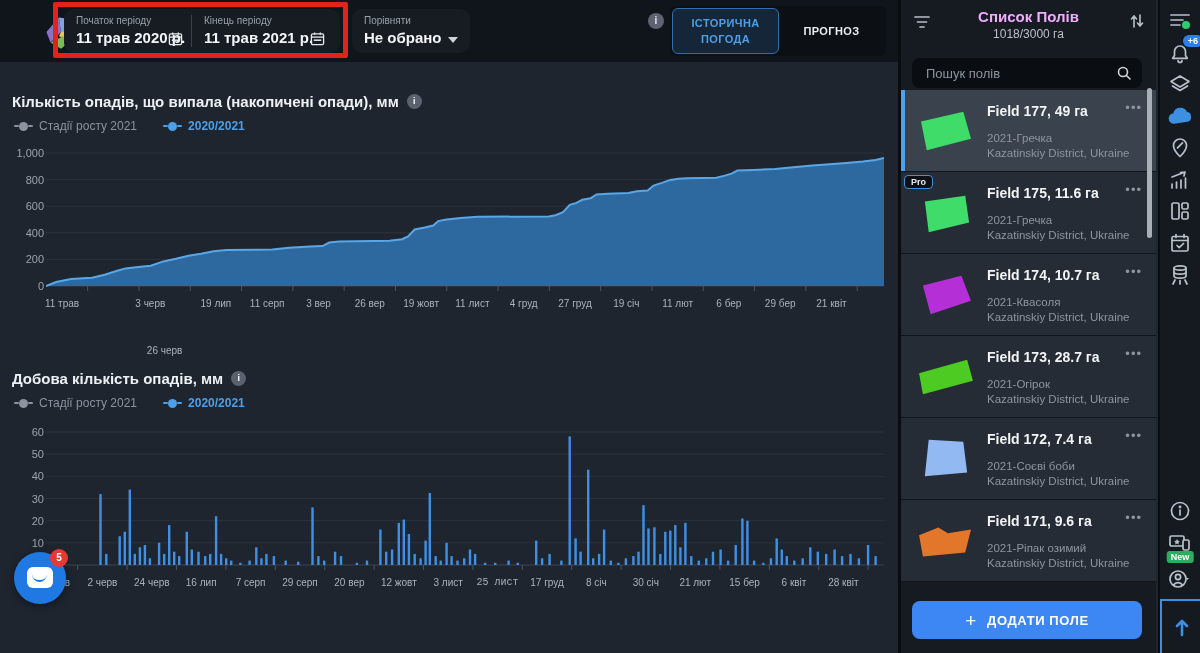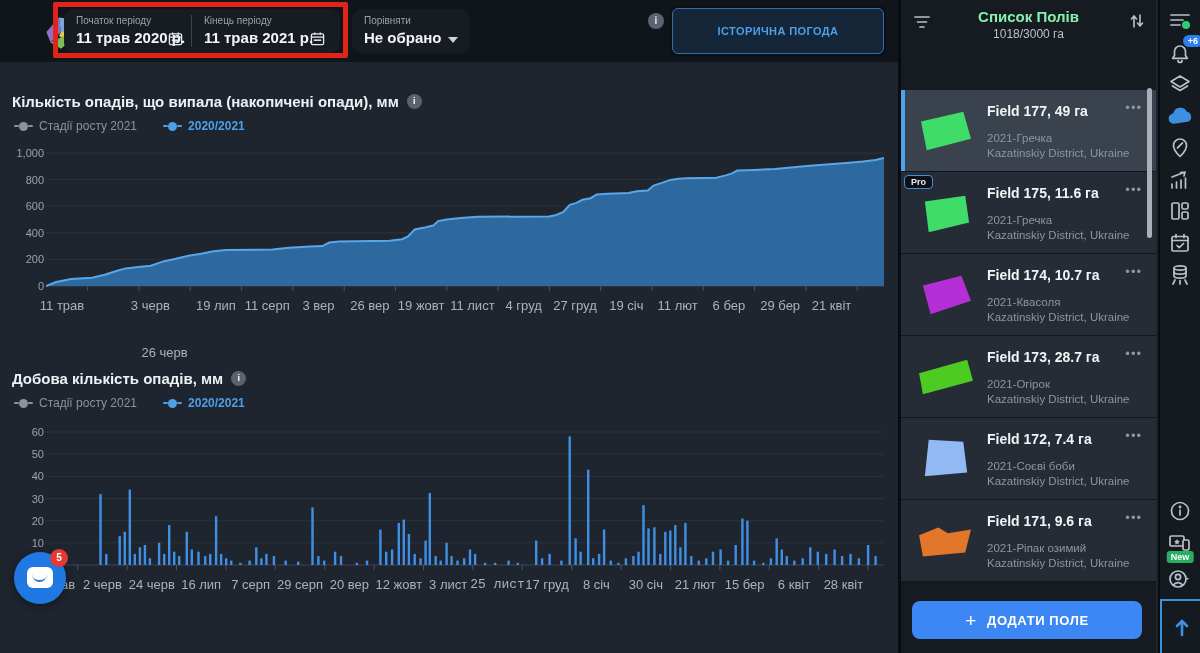--- a/index.html
+++ b/index.html
@@ -25,26 +25,26 @@
   
   .chart-title{font-size:15px;font-weight:bold;color:#eef1f4;display:flex;align-items:center;gap:8px;}
   .title-info{width:15px;height:15px;border-radius:50%;background:#59626e;color:#fff;font-size:9px;font-weight:bold;text-align:center;line-height:15px;}
   .legend{display:flex;gap:26px;align-items:flex-end;font-size:12px;}
   .legend-item{display:flex;align-items:center;gap:6px;}
   .legend-marker{display:flex;align-items:center;}
   .lm-line{width:5px;height:2px;border-radius:1px;}
   .lm-dot{width:9px;height:9px;border-radius:50%;}
   .chart-wrap{width:884px;height:172px;}
   .ylab{position:absolute;width:36px;text-align:right;font-size:11px;color:#9aa3ae;}
-  .xlab{position:absolute;transform:translateX(-50%);font-size:13px;color:#aab2bc;white-space:nowrap;top:153px;}
+  .xlab{position:absolute;transform:translateX(-50%);font-size:10px;color:#aab2bc;white-space:nowrap;top:153px;}
   
   #sb-divider{left:898px;top:0;width:3px;height:653px;background:#0a0d10;}
   #sidebar{left:901px;top:0;width:255px;height:653px;background:#161b22;}
   #sb-header{position:absolute;left:0;top:0;width:100%;height:56px;}
-  #sb-title{position:absolute;top:8px;width:100%;text-align:center;font-size:15px;font-weight:bold;color:#86efac;}
+  #sb-title{position:absolute;top:8px;width:100%;text-align:center;font-size:15px;font-weight:bold;color:#f0abfc;}
   #sb-sub{position:absolute;top:27px;width:100%;text-align:center;font-size:12px;color:#bac1c9;}
   #search-box{position:absolute;left:11px;top:58px;width:230px;height:30px;background:#0a0d11;border-radius:8px;}
   #search-input{position:absolute;left:12px;top:7px;width:180px;background:transparent;border:none;outline:none;color:#8d959f;font-size:13px;}
   #search-input::placeholder{color:#8d959f;}
   #field-list{position:absolute;left:0;top:90px;width:100%;height:492px;background:#12161c;}
   .field-item{position:relative;width:100%;height:81px;background:#262c35;margin-bottom:1px;}
   .field-item.selected{background:#3a424d;}
   .field-item.selected::before{content:"";position:absolute;left:0;top:0;width:4px;height:100%;background:#4aa3f0;}
   .fi-thumb{position:absolute;left:14px;top:16px;}
   .fi-name{position:absolute;left:86px;top:13px;font-size:14px;font-weight:bold;color:#f2f4f6;}
@@ -111,20 +111,21 @@
     <div id="compare-box" class="abs ctrl-box">
       <span class="ctrl-label">Порівняти</span>
       <span class="ctrl-value">Не обрано</span>
       <span class="caret"></span>
     </div>
 
     <div id="info-top" class="abs">i</div>
 
     <div id="tabs" class="abs">
       <div class="tab active">ІСТОРИЧНА ПОГОДА</div>
+      <div class="tab">ПРОГНОЗ</div>
     </div>
   </div>
 
   <div class="abs chart-title" style="left:12px;top:93px;">
     <span>Кількість опадів, що випала (накопичені опади), мм</span>
     <span class="title-info">i</span>
   </div>
   <div class="abs legend" style="left:14px;top:119px;" id="legend0">
       <div class="legend-item">
         <span class="legend-marker">
@@ -395,20 +396,27 @@
           <line x1="4.5" y1="8" x2="13.5" y2="8" stroke="#b9c1cb" stroke-width="1.7" stroke-linecap="round"></line>
           <line x1="7" y1="13" x2="11" y2="13" stroke="#b9c1cb" stroke-width="1.7" stroke-linecap="round"></line>
         </svg>
       <div id="sb-title">Список Полів</div>
       <div id="sb-sub">1018/3000 га</div>
       <svg class="abs" style="left:228px;top:12px;" width="16" height="18" viewBox="0 0 16 18">
           <path d="M5 15 V4 M5 4 L2.5 7 M5 4 L7.5 7" stroke="#b9c1cb" stroke-width="1.6" fill="none" stroke-linecap="round" stroke-linejoin="round"></path>
           <path d="M11 3 V14 M11 14 L8.5 11 M11 14 L13.5 11" stroke="#b9c1cb" stroke-width="1.6" fill="none" stroke-linecap="round" stroke-linejoin="round"></path>
         </svg>
     </div>
+    <div id="search-box">
+      <input id="search-input" type="text" placeholder="Пошук полів" style="">
+      <svg class="abs" style="left:204px;top:7px;" width="16" height="16" viewBox="0 0 16 16">
+          <circle cx="7" cy="7" r="4.5" fill="none" stroke="#cfd4da" stroke-width="1.6"></circle>
+          <line x1="10.5" y1="10.5" x2="14" y2="14" stroke="#cfd4da" stroke-width="1.6" stroke-linecap="round"></line>
+        </svg>
+    </div>
     <div id="field-list">
         <div class="field-item selected">
           <svg viewBox="0 0 64 52" width="62" height="50" class="fi-thumb">
             <polygon points="6,16 50,6 58,34 12,46" fill="#3fdc6a"></polygon>
           </svg>
           <div class="fi-name">Field 177, 49 га</div>
           <div class="fi-dots">•••</div>
           <div class="fi-crop">2021-Гречка</div>
           <div class="fi-loc">Kazatinskiy District, Ukraine</div>
         </div>

